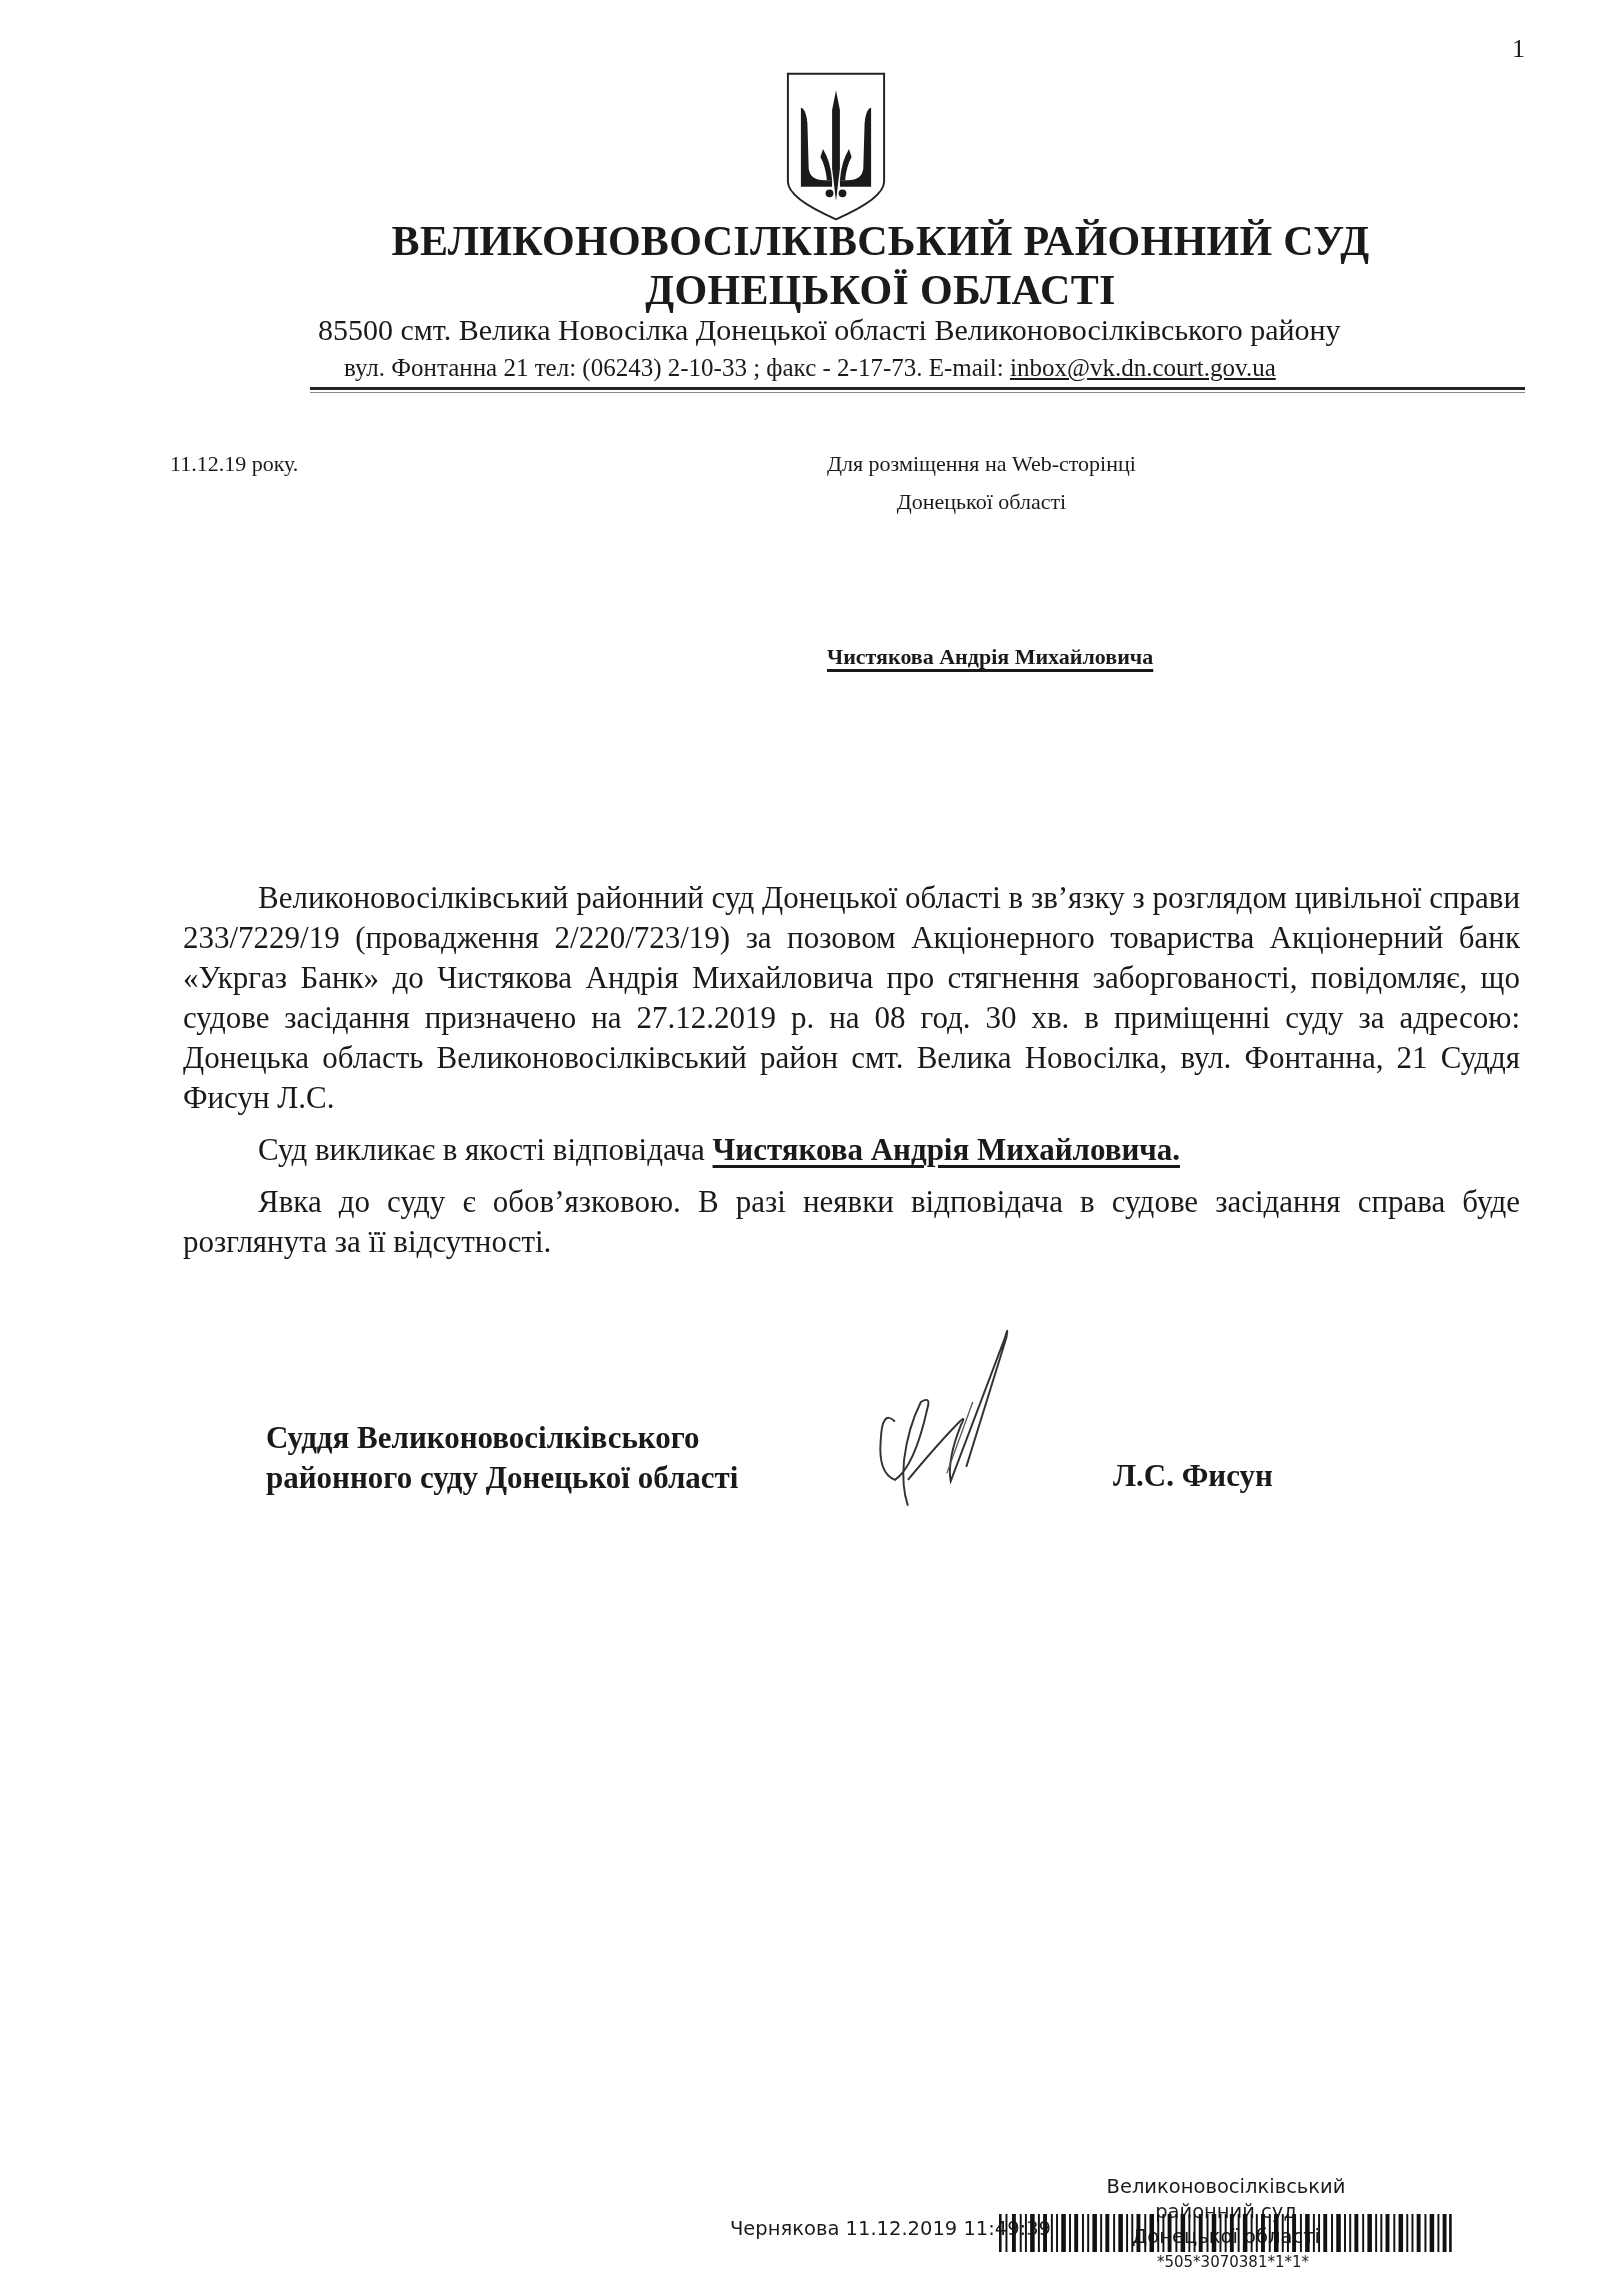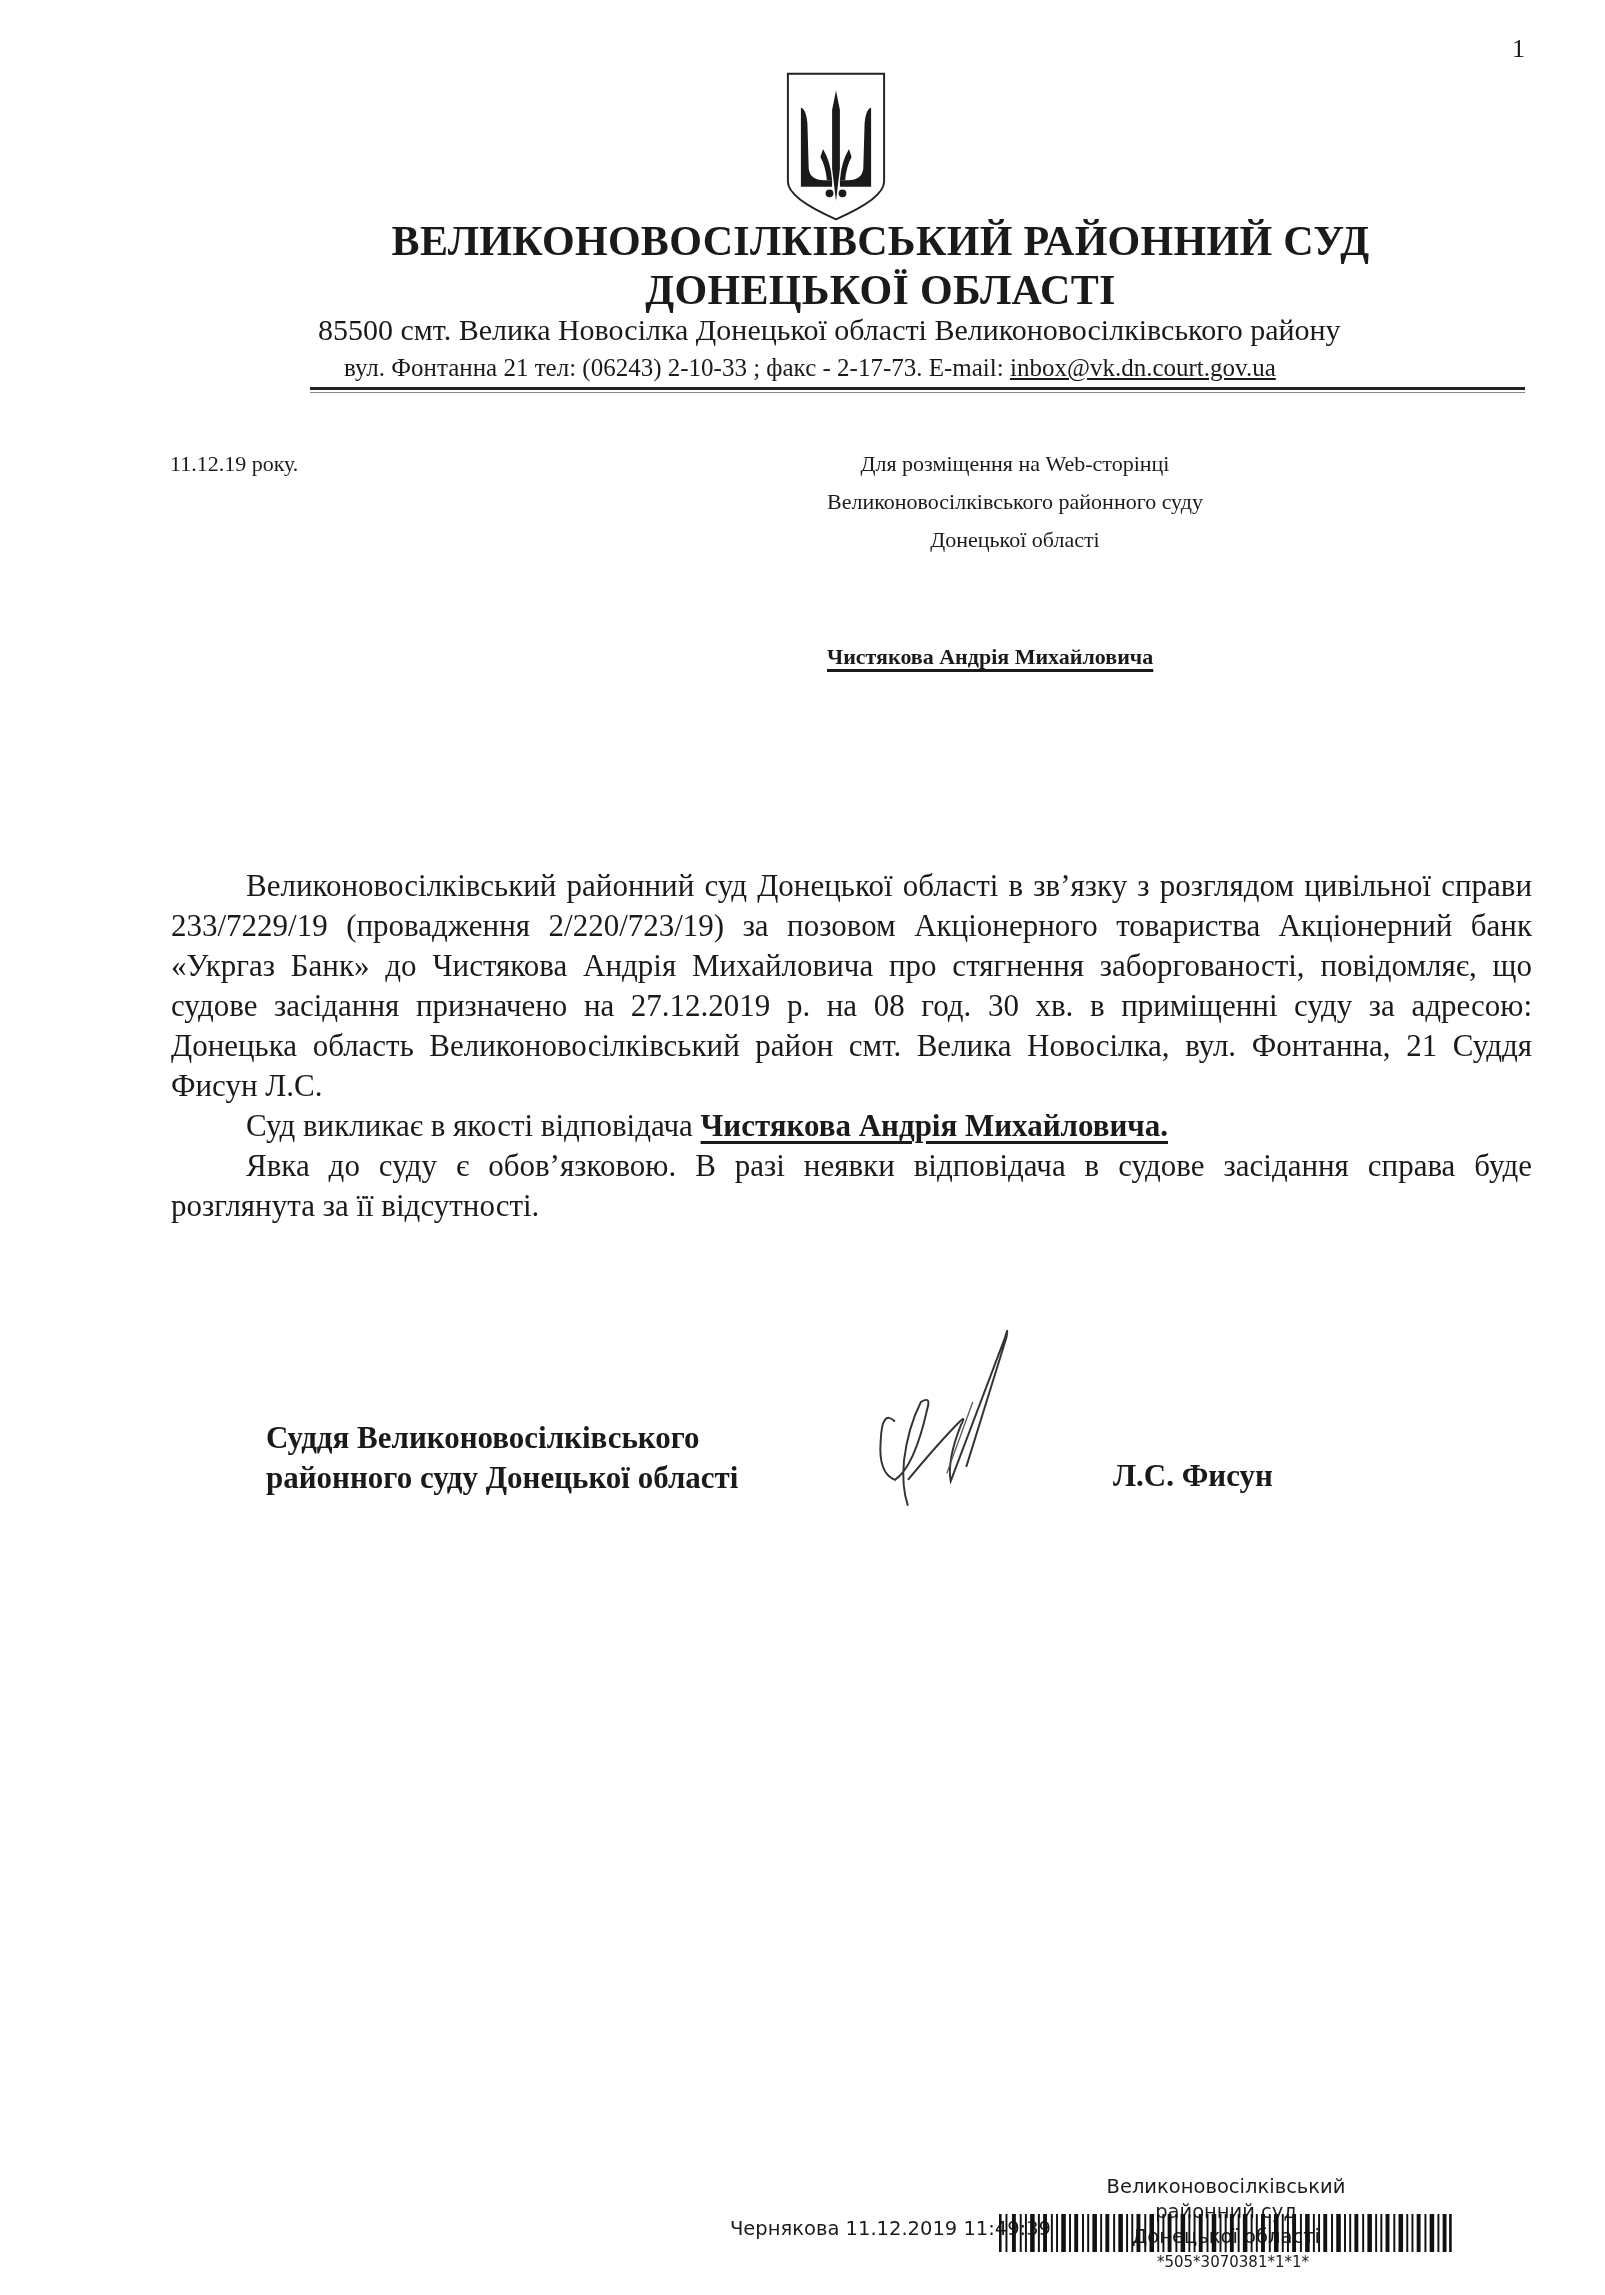--- a/index.html
+++ b/index.html
@@ -17,21 +17,21 @@
   .rule { left:310px; top:387px; width:1215px; height:0; border-top:3.2px solid #222; }
   .rule2 { left:310px; top:392px; width:1215px; height:0; border-top:0.6px solid #888; }
   .txt { font-size:22px; line-height:1; white-space:nowrap; }
   .date { left:170px; top:453px; }
   .rblock { left:827px; top:453px;text-align:center; }
   .rblock div { height:38px; }
   .attn { left:827px; top:646px; font-weight:bold; }
   .attn div { height:38px; }
   .attn .name { text-decoration:underline; text-decoration-thickness:3.2px; text-underline-offset:5.2px; }
   .body { left:171px; top:866px; width:1361px; font-size:31px; line-height:40px; text-align:justify; }
-  .body p { margin:0; }
+  .body p { margin:12px; }
   .body .ind { text-indent:75px; }
   .body .bname { font-weight:bold; text-decoration:underline; text-decoration-thickness:2.6px; text-underline-offset:4.5px; }
   .sig-title { left:266px; top:1418px; font-weight:bold; font-size:31px; line-height:40px; }
   .sig-name { left:1113px; top:1458px; font-weight:bold; font-size:31px; }
   .signature { left:869px; top:1311px; width:214px; height:208px; }
   .stamp-court { left:1064px; top:2174px; font-family:"DejaVu Sans", "Liberation Sans", sans-serif; font-size:19.5px; text-align:center; width:324px; line-height:25px; }
   .stamp-left { left:730px; top:2217px; font-family:"DejaVu Sans", "Liberation Sans", sans-serif; font-size:19.5px; white-space:nowrap; }
   .barcode { left:999px; top:2214px; width:454px; height:38px; }
   .barcode-text { left:1129px; top:2253px; width:208px; text-align:center; font-family:"DejaVu Sans", "Liberation Sans", sans-serif; font-size:15px; }
 </style>
@@ -57,21 +57,20 @@
 <div class="abs title t2">ДОНЕЦЬКОЇ  ОБЛАСТІ</div>
 <div class="abs addr">85500 смт. Велика Новосілка Донецької області Великоновосілківського району</div>
 <div class="abs contact"><span>вул. Фонтанна 21 тел: (06243)   2-10-33 ;  факс -  2-17-73.  E-mail: </span><span class="mail">inbox@vk.dn.court.gov.ua</span></div>
 <div class="abs rule"></div>
 <div class="abs rule2"></div>
 
 <div class="abs txt date">11.12.19 року.</div>
 
 <div class="abs txt rblock">
   <div>Для розміщення на Web-сторінці</div>
-  <div>Великоновосілківського районного суду</div>
   <div>Донецької області</div>
 </div>
 
 <div class="abs txt attn">
   <div><span class="name">Чистякова Андрія Михайловича</span></div>
 </div>
 
 <div class="abs body">
   <p class="ind">Великоновосілківський районний суд Донецької області в зв’язку з розглядом цивільної справи 233/7229/19 (провадження 2/220/723/19) за позовом Акціонерного товариства Акціонерний банк «Укргаз Банк» до Чистякова Андрія Михайловича про стягнення заборгованості, повідомляє, що судове засідання призначено на 27.12.2019 р. на 08 год. 30 хв. в приміщенні суду за адресою: Донецька область Великоновосілківський район смт. Велика Новосілка, вул. Фонтанна, 21 Суддя Фисун Л.С.</p>
   <p class="ind"><span>Суд викликає в якості відповідача </span><span class="bname">Чистякова Андрія Михайловича.</span></p>

